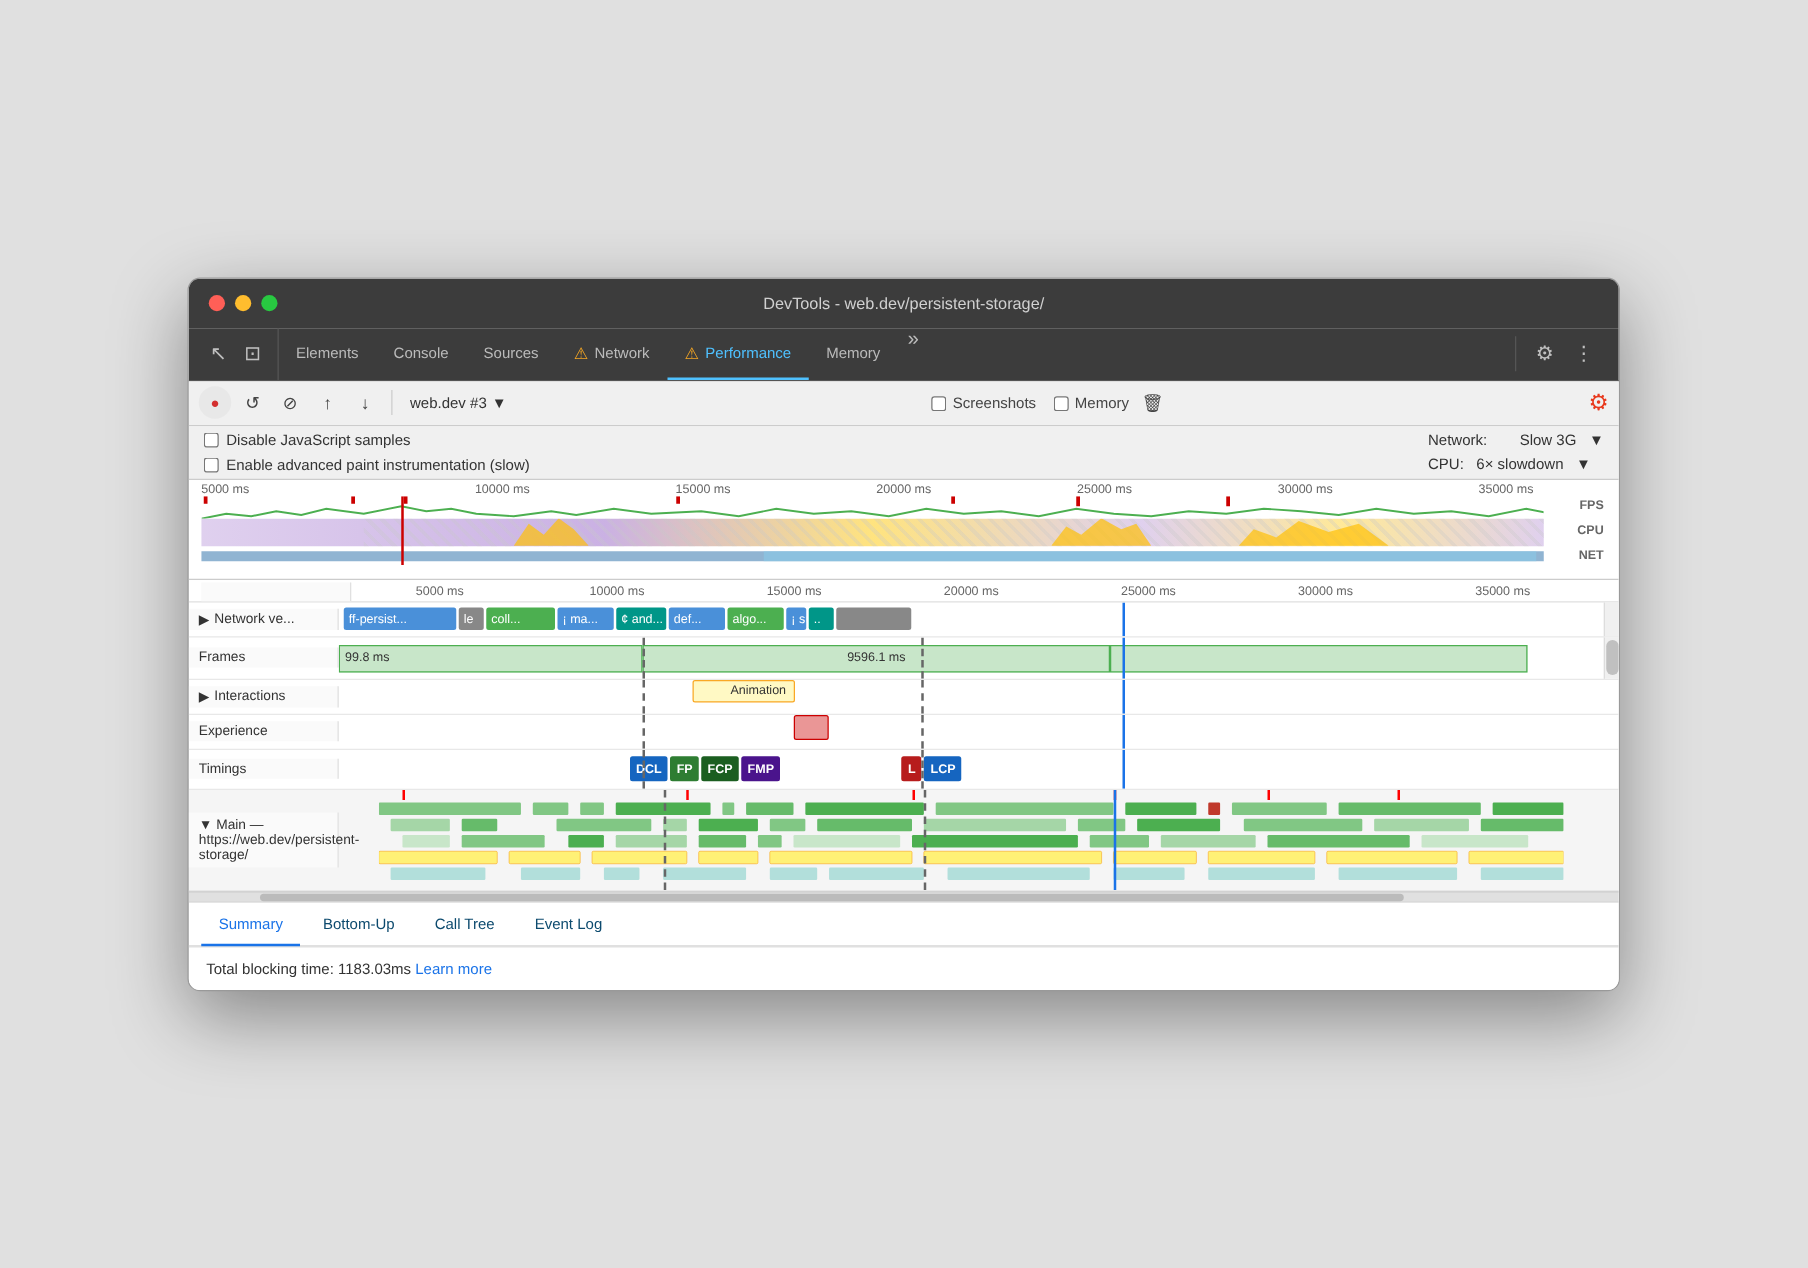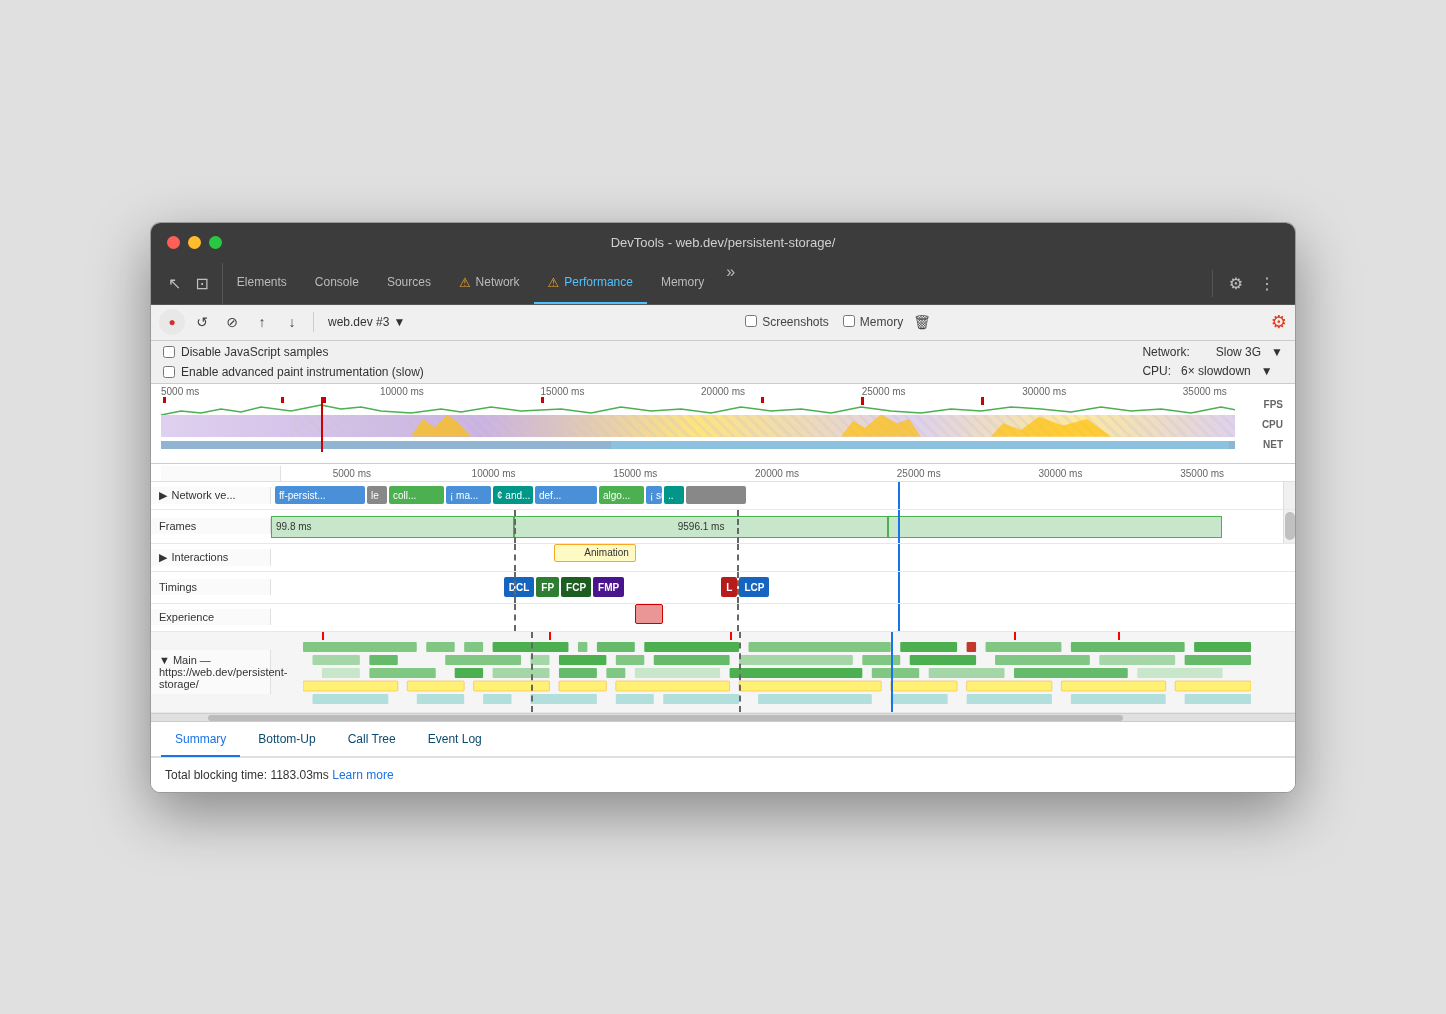--- a/index.html
+++ b/index.html
@@ -142,21 +142,21 @@
       border-radius: 3px;
     }
     .toolbar-spacer { flex: 1; }
     .toolbar-checkbox-group {
       display: flex;
       align-items: center;
       gap: 14px;
     }
     .toolbar-checkbox {
       display: flex;
-      align-items: flex-start;
+      align-items: flex-end;
       gap: 5px;
       font-size: 12px;
       color: #444;
     }
     .toolbar-checkbox input[type="checkbox"] {
       width: 12px;
       height: 12px;
     }
     .toolbar-trash {
       font-size: 14px;
@@ -635,21 +635,21 @@
         <span>▶</span>
         <span>Network ve...</span>
       </div>
       <div class="tl-row-content">
         <div style="display:flex; align-items:center; height:100%; gap:2px; padding:3px 4px; overflow:hidden;">
           <div class="net-chip net-chip-blue" style="width:90px;">ff-persist...</div>
           <div class="net-chip net-chip-gray" style="width:20px;">le</div>
           <div class="net-chip net-chip-green" style="width:55px;">coll...</div>
           <div class="net-chip net-chip-blue" style="width:45px;">¡ ma...</div>
           <div class="net-chip net-chip-teal" style="width:40px;">¢ and...</div>
-          <div class="net-chip net-chip-blue" style="width:62px;">def...</div>
+          <div class="net-chip net-chip-blue" style="width:45px;">def...</div>
           <div class="net-chip net-chip-green" style="width:45px;">algo...</div>
           <div class="net-chip net-chip-blue" style="width:16px;">¡ sub...</div>
           <div class="net-chip net-chip-teal" style="width:20px;">..</div>
           <div class="net-chip net-chip-gray" style="width:60px;"></div>
         </div>
 
         <div class="cursor-blue" style="left:62%;"></div>
       </div>
       <div style="width:12px; background:#f0f0f0; border-left:1px solid #ddd; height:100%;"></div>
     </div>
@@ -680,20 +680,33 @@
 
     <div class="tl-row" style="height:28px;">
       <div class="tl-row-label">
         <span>▶</span>
         <span>Interactions</span>
       </div>
       <div class="tl-row-content" style="position:relative;">
         <div class="anim-chip" style="left:28%;padding-left:29px;">
           <span>Animation</span>
         </div>
+        <div class="cursor-blue" style="left:62%;"></div>
+        <div class="dashed-line" style="left:24%;"></div>
+        <div class="dashed-line" style="left:46%;"></div>
+      </div>
+      <div style="width:12px; background:#f0f0f0; border-left:1px solid #ddd;"></div>
+    </div>
+
+    <div class="tl-row" style="height:28px;">
+      <div class="tl-row-label">
+        <span>Experience</span>
+      </div>
+      <div class="tl-row-content" style="position:relative;">
+        <div class="cls-chip" style="left:36%; width:28px;"></div>
         <div class="cursor-blue" style="left:62%;"></div>
         <div class="dashed-line" style="left:24%;"></div>
         <div class="dashed-line" style="left:46%;"></div>
       </div>
       <div style="width:12px; background:#f0f0f0; border-left:1px solid #ddd;"></div>
     </div>
 
     <div class="tl-row" style="height:32px;">
       <div class="tl-row-label">
         <span>Timings</span>
@@ -722,33 +735,20 @@
             <span>LCP</span>
           </div>
         </div>
         <div class="cursor-blue" style="left:62%;"></div>
         <div class="dashed-line" style="left:24%;"></div>
         <div class="dashed-line" style="left:46%;"></div>
       </div>
       <div style="width:12px; background:#f0f0f0; border-left:1px solid #ddd;"></div>
     </div>
 
-    <div class="tl-row" style="height:28px;">
-      <div class="tl-row-label">
-        <span>Experience</span>
-      </div>
-      <div class="tl-row-content" style="position:relative;">
-        <div class="cls-chip" style="left:36%; width:28px;"></div>
-        <div class="cursor-blue" style="left:62%;"></div>
-        <div class="dashed-line" style="left:24%;"></div>
-        <div class="dashed-line" style="left:46%;"></div>
-      </div>
-      <div style="width:12px; background:#f0f0f0; border-left:1px solid #ddd;"></div>
-    </div>
-
     <div class="tl-row main-row" style="height:auto;">
       <div class="tl-row-label" style="height:auto; padding:4px 8px; align-items:flex-start; flex-shrink:0; font-size:11px; font-weight:500;">
         <span>▼ Main — https://web.dev/persistent-storage/</span>
       </div>
       <div class="tl-row-content" style="height:80px; position:relative; overflow:hidden;">
         
         <div style="position:absolute; top:0; left:2%; width:2px; height:8px; background:red;"></div>
         <div style="position:absolute; top:0; left:26%; width:2px; height:8px; background:red;"></div>
         <div style="position:absolute; top:0; left:45%; width:2px; height:8px; background:red;"></div>
         <div style="position:absolute; top:0; left:62%; width:2px; height:8px; background:red;"></div>

